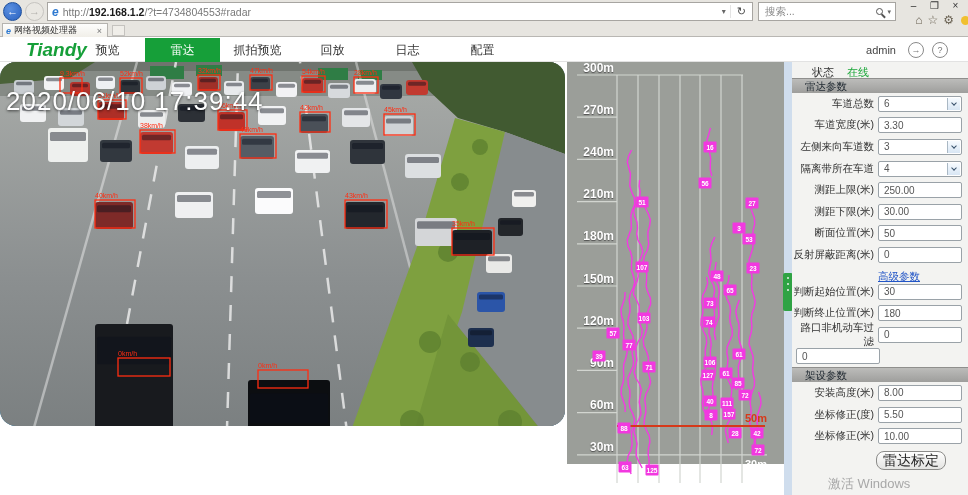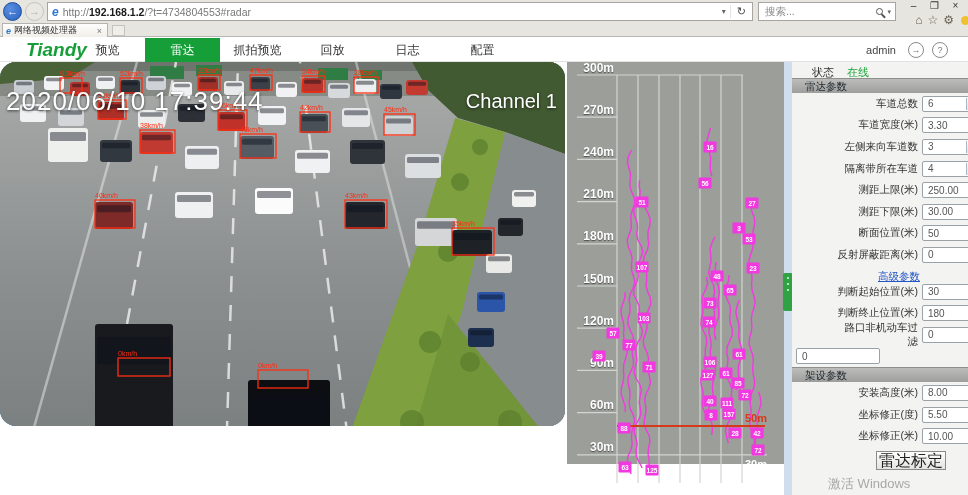--- a/index.html
+++ b/index.html
@@ -58,28 +58,28 @@
   #panel-strip { position:absolute; top:62px; left:784px; width:8px; height:433px; background:#cfdded; }
   #panel-handle { position:absolute; top:273px; left:783px; width:10px; height:38px; background:#2fa344; border-radius:2px; }
   #panel-handle i { display:block; width:2px; height:2px; background:#e8f5ea; border-radius:50%; margin:4px auto 0; }
 
   
   #panel { position:absolute; top:62px; left:792px; width:189px; height:433px; background:#f3f3f1; overflow:hidden; }
   #status-row { height:16px; padding:3px 0 0 20px; font-size:11px; color:#333; }
   #status-value { color:#1fa83c; margin-left:10px; }
   .section-bar { height:15px; line-height:15px; background:linear-gradient(#bcbcba,#9e9e9c); color:#222b33; font-size:10.5px; padding-left:13px; border-top:1px solid #8f8f8d; }
   .field-row { height:21.6px; display:flex; align-items:center; }
-  .field-label { width:82px; text-align:right; color:#333; font-size:10.5px; flex:none;margin-left:44px; }
+  .field-label { width:82px; text-align:right; color:#333; font-size:10.5px; flex:none; }
   .field-control { margin-left:4px; width:84px; height:16px; background:#fff; border:1px solid #9aa2a8; border-radius:2px; display:flex; align-items:center; font-size:10px; color:#555; padding-left:5px; position:relative; }
   .dd-btn { position:absolute; right:1px; top:1px; bottom:1px; width:13px; background:linear-gradient(#f7fbff,#d8e6f4); border-left:1px solid #aab8c4; display:flex; align-items:center; justify-content:center; }
   .chev { width:4px; height:4px; border-right:1.4px solid #37506a; border-bottom:1.4px solid #37506a; transform:rotate(45deg); margin-top:-2px; }
   .link-row { height:15px; padding-left:86px; }
   .link-row span { color:#2356c7; text-decoration:underline; font-size:10.5px; }
   .btn-row { height:24px; padding:4px 0 0 84px; }
-  #calibrate-btn { width:70px; height:19px; background:linear-gradient(#fefefe,#e4e4e2); border:1px solid #8b8b89; border-radius:0; font-size:16px; color:#222; text-align:center; line-height:17px; }
+  #calibrate-btn { width:70px; height:19px; background:linear-gradient(#fefefe,#e4e4e2); border:1px solid #8b8b89; border-radius:8px; font-size:14px; color:#222; text-align:center; line-height:17px; }
   #watermark { margin-top:4px; padding-left:36px; color:#a8a8a8; }
   #watermark .l1 { font-size:13px; }
   #watermark .l2 { font-size:8.5px; margin-top:2px; }
 </style>
 </head>
 <body>
 
 <div id="stage">
 
   <div id="chrome">
@@ -431,21 +431,20 @@
             <rect x="118" y="296" width="52" height="18" fill="none" stroke="#ff2d12" stroke-width="1.3"></rect>
             <text x="118" y="293.5" font-size="7" fill="#ff2d12" font-family="Liberation Sans, sans-serif">0km/h</text>
           </g>
           <g>
             <rect x="258" y="308" width="50" height="18" fill="none" stroke="#ff2d12" stroke-width="1.3"></rect>
             <text x="258" y="305.5" font-size="7" fill="#ff2d12" font-family="Liberation Sans, sans-serif">0km/h</text>
           </g>
         </g>
     </svg>
     <div id="video-timestamp">2020/06/10 17:39:44</div>
-    <div id="video-channel">Channel 1</div>
   </div>
 
   <div id="radar">
     <svg id="radar-svg" width="223" height="433" viewBox="0 0 223 433">
         <g stroke="#d2d5d0" stroke-width="1.2">
           <line x1="50" y1="13" x2="50" y2="421"></line>
           <line x1="71" y1="13" x2="71" y2="421"></line>
           <line x1="92" y1="13" x2="92" y2="421"></line>
           <line x1="113" y1="13" x2="113" y2="421"></line>
           <line x1="133" y1="13" x2="133" y2="421"></line>

